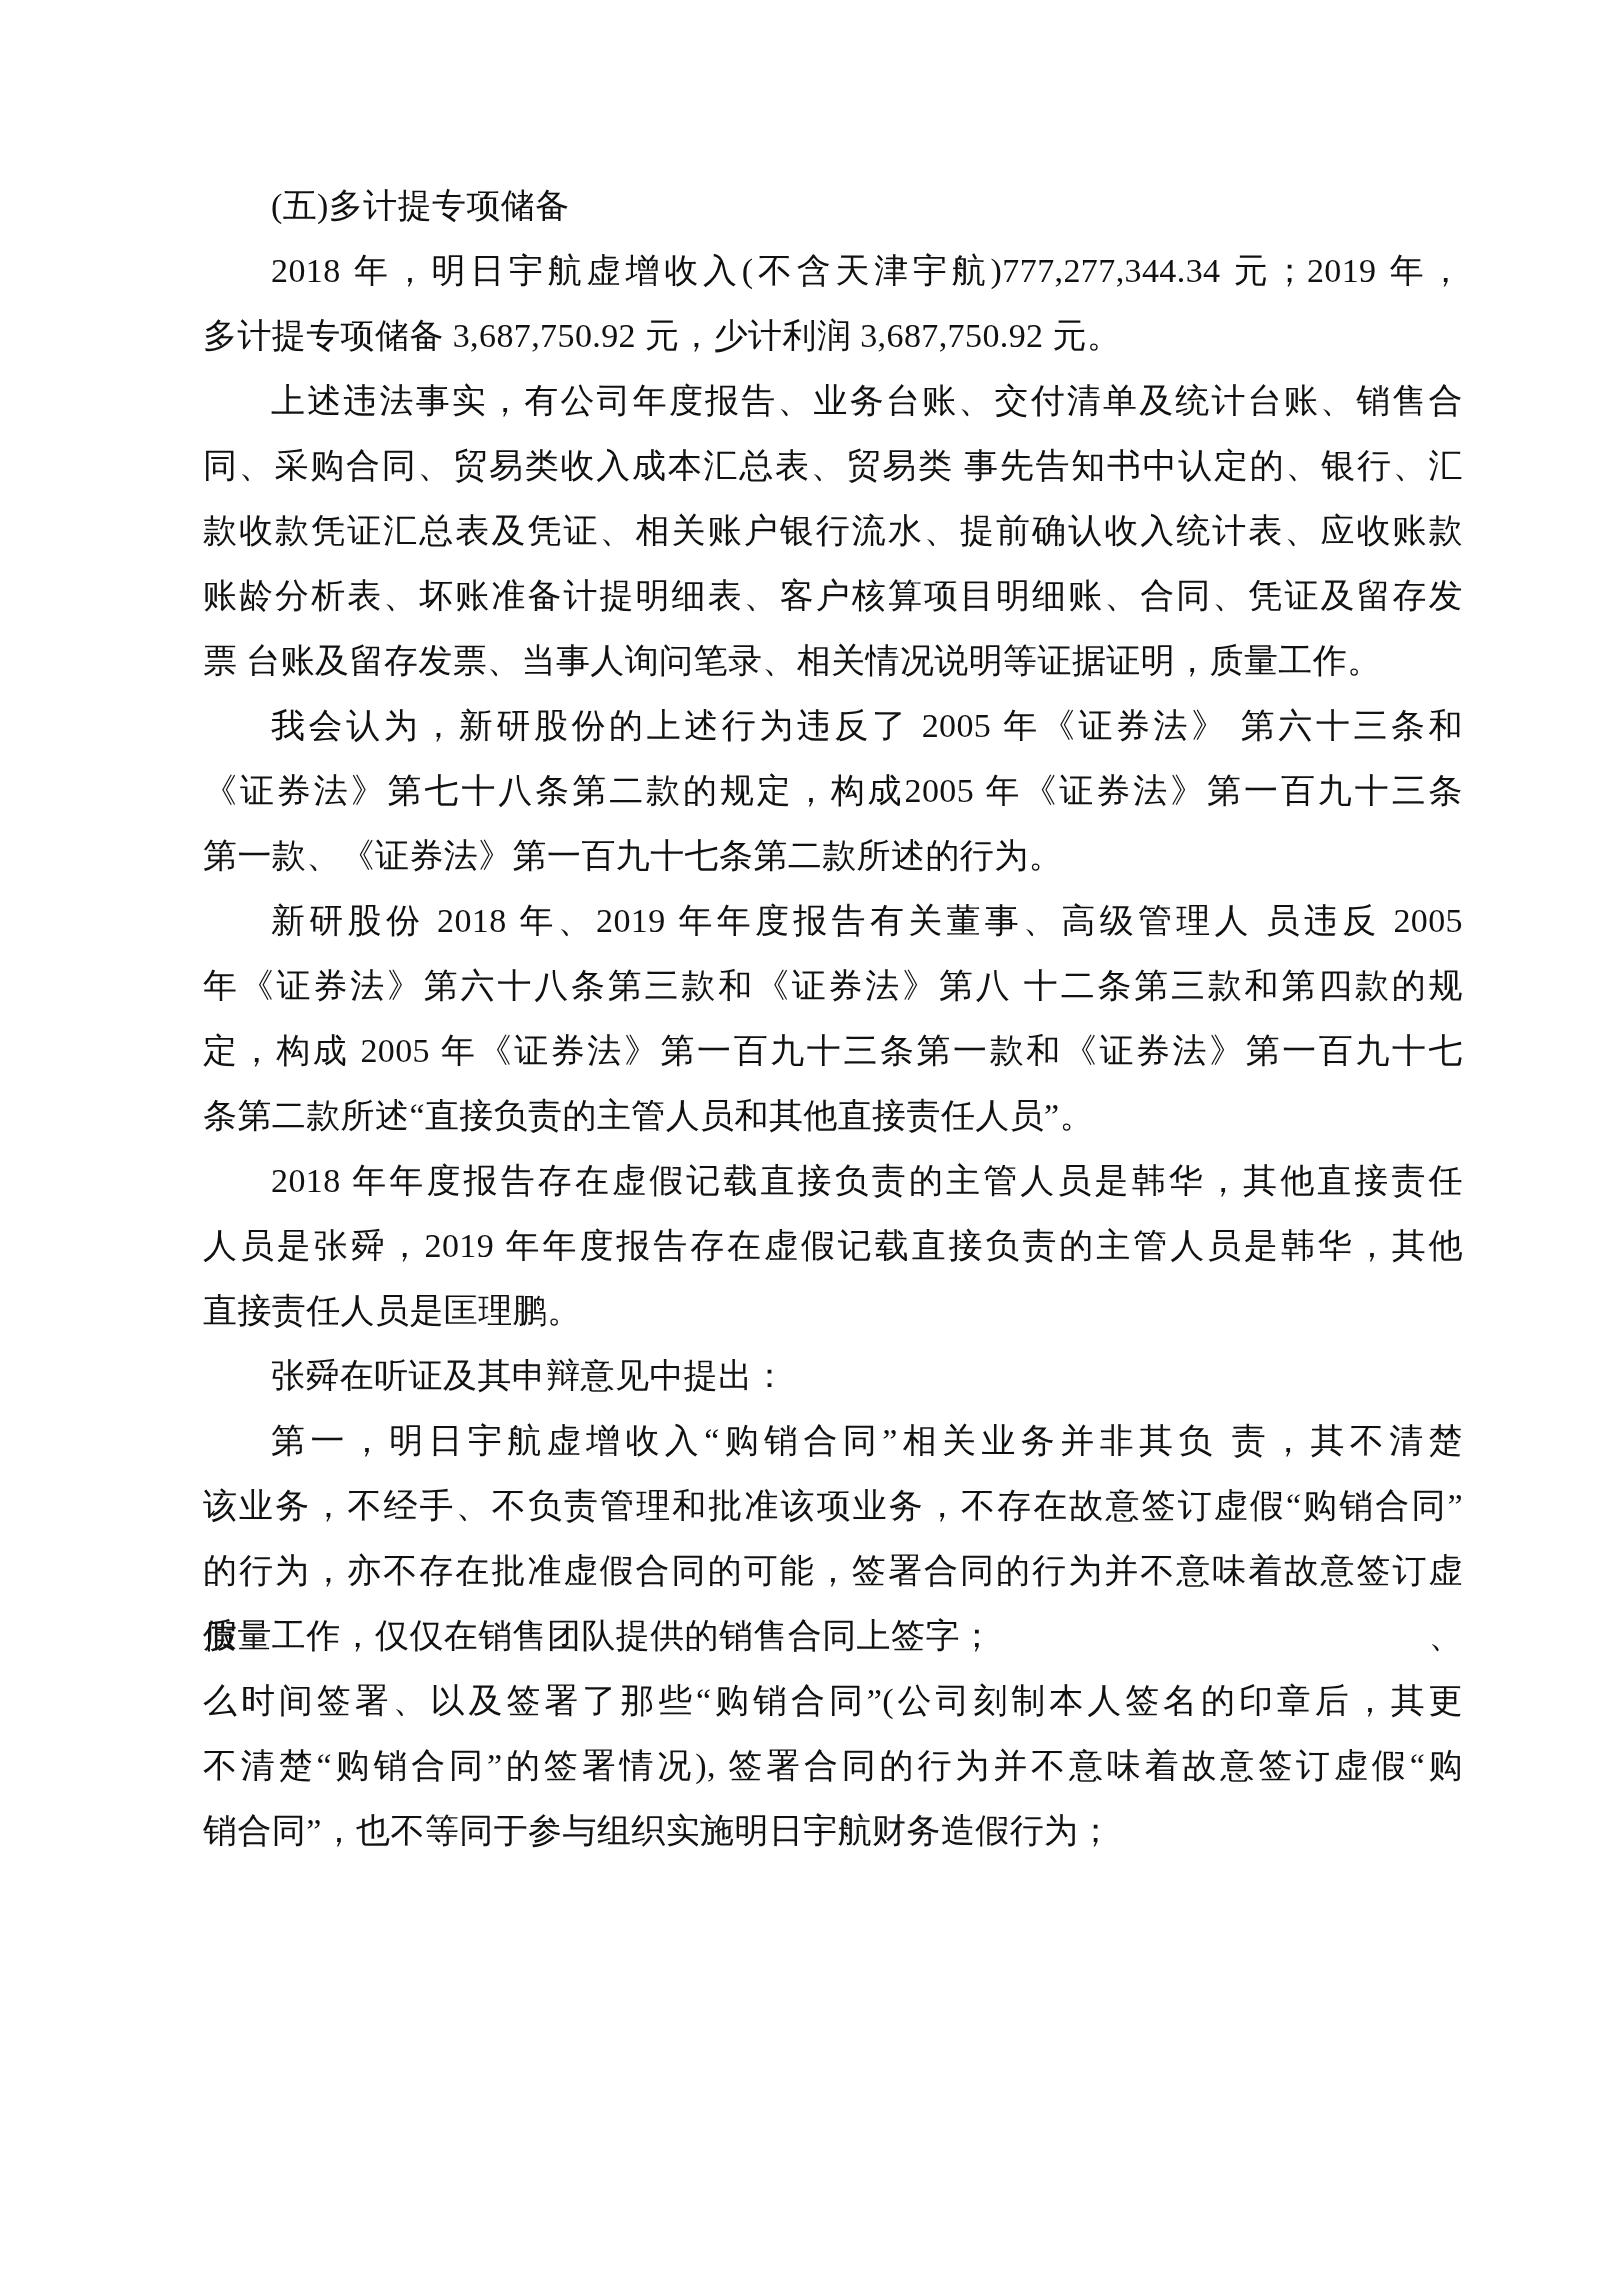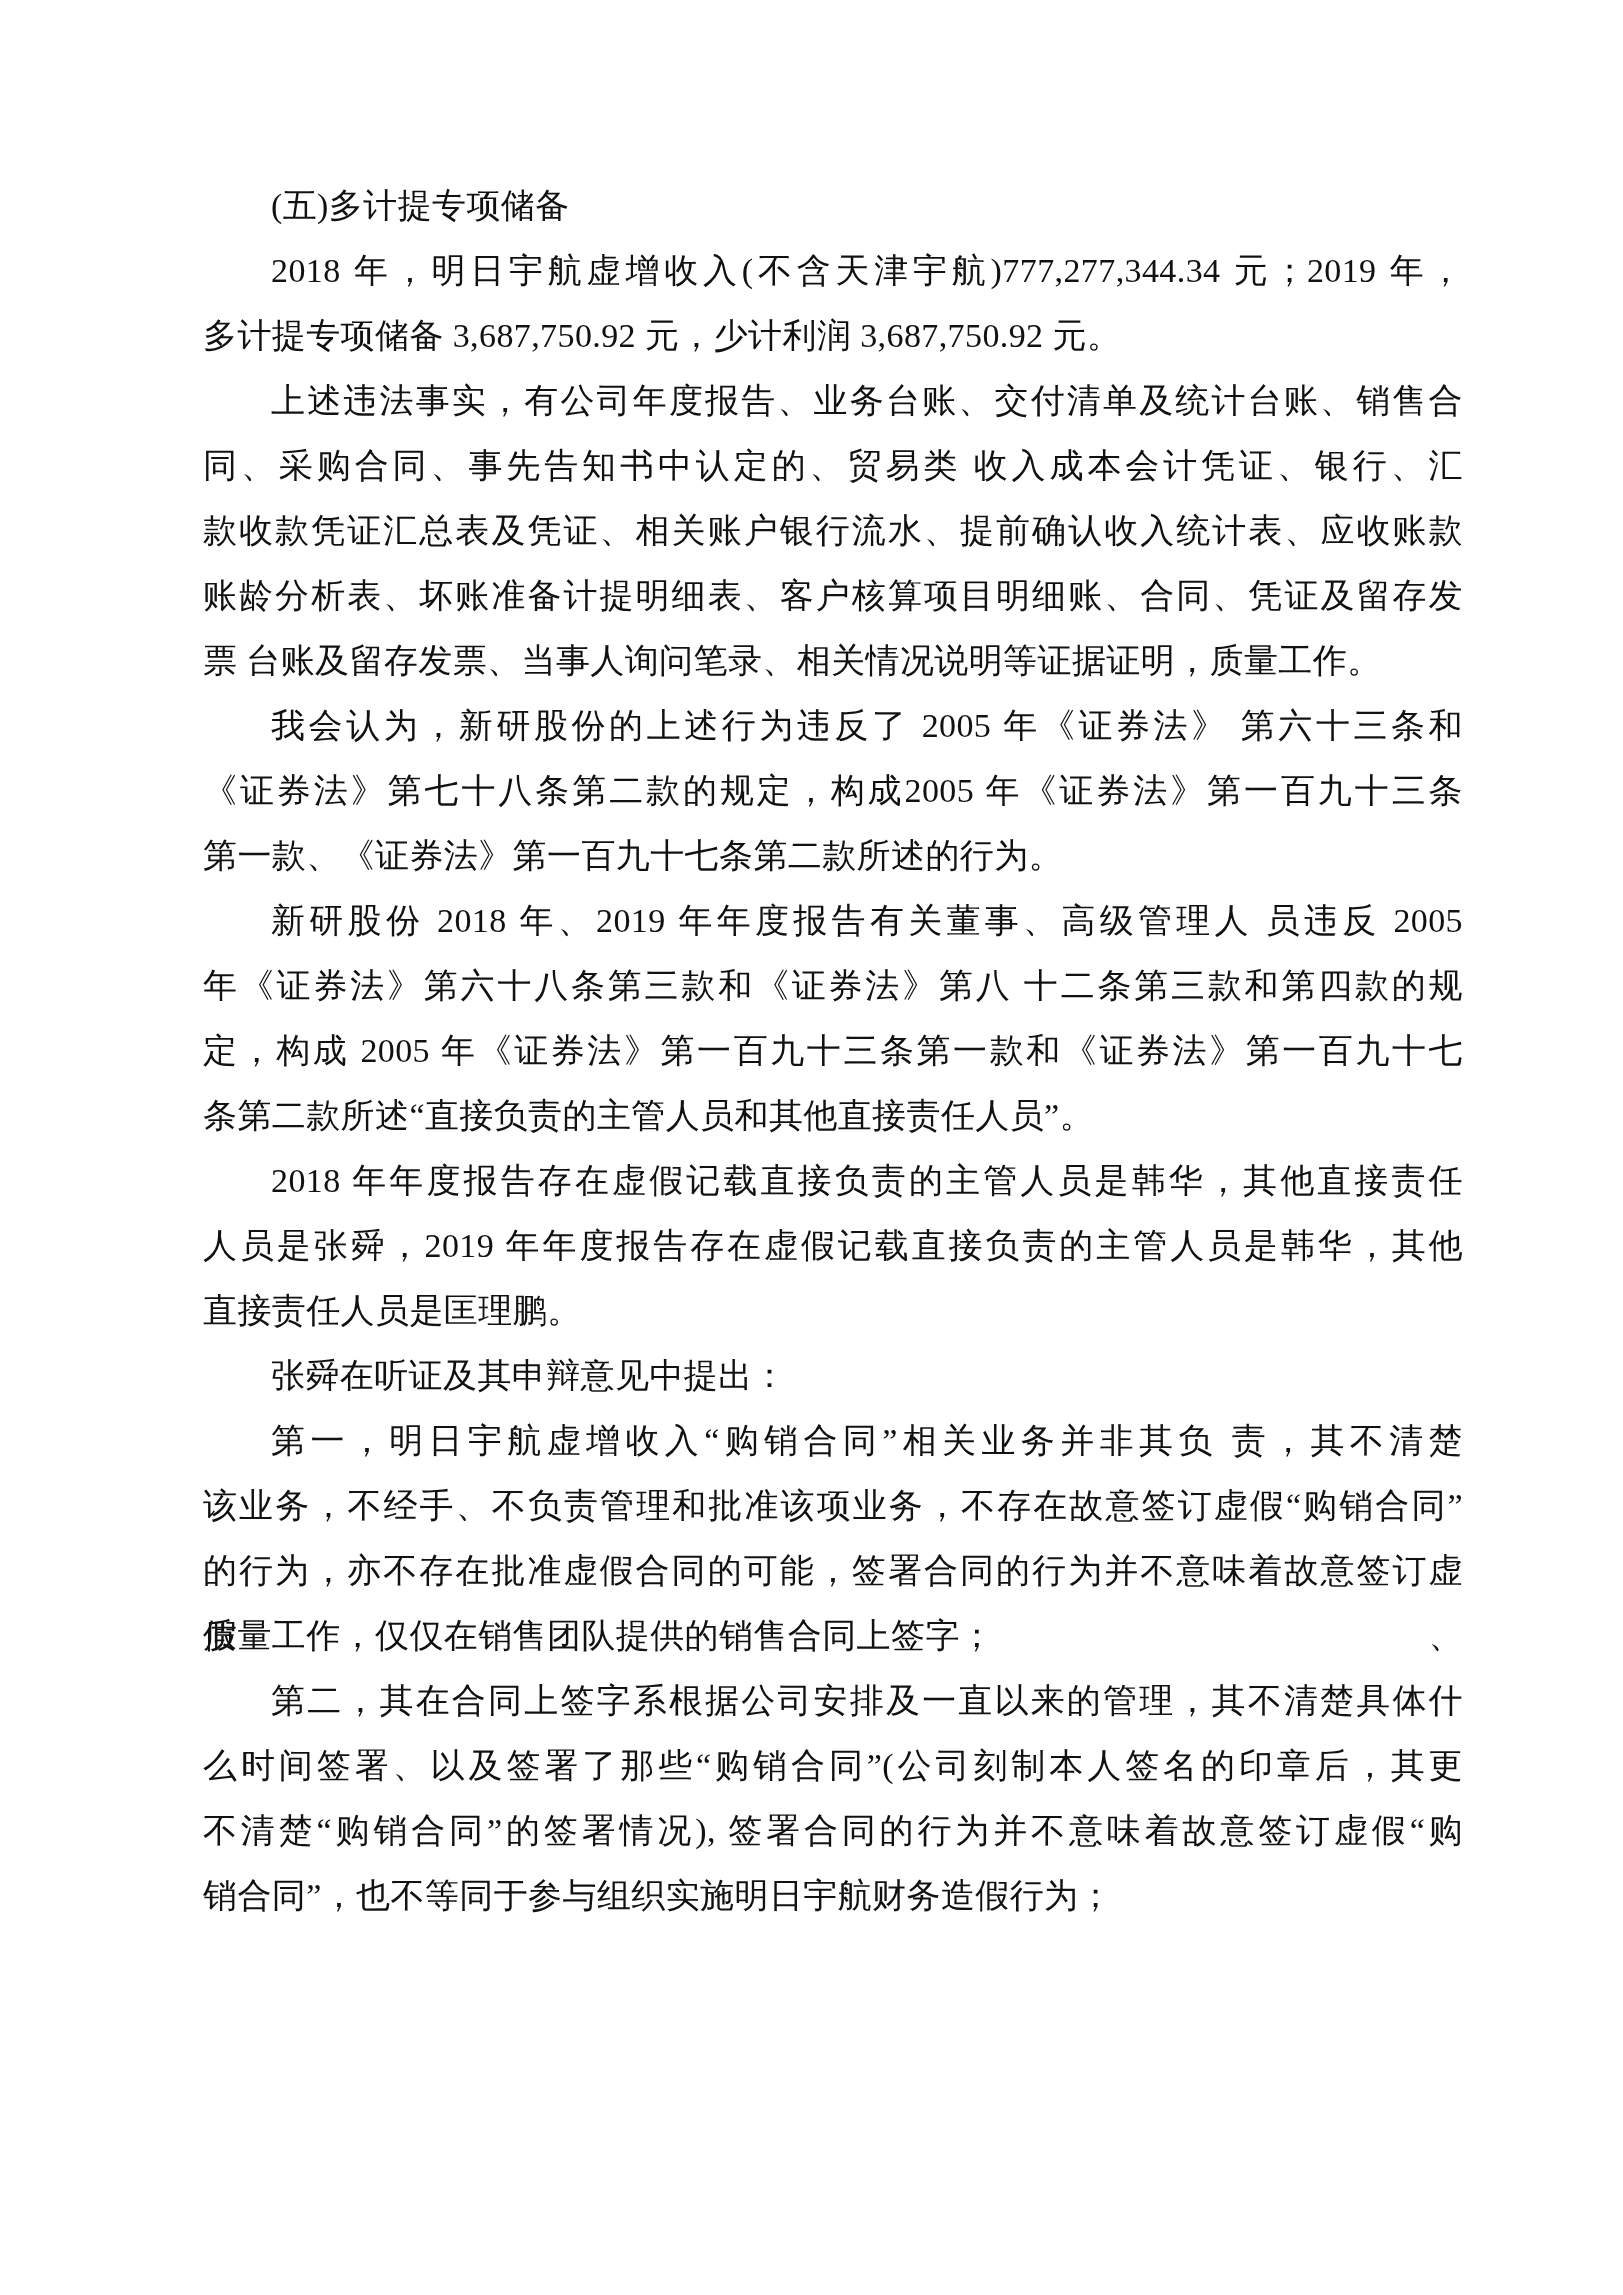--- a/index.html
+++ b/index.html
@@ -51,38 +51,37 @@
 </style>
 </head>
 <body>
 
 <div class="page">
   <div class="doc-body">
       <div class="line indent">(五)多计提专项储备</div>
       <div class="line indent fill">2018 年，明日宇航虚增收入(不含天津宇航)777,277,344.34 元；2019 年，</div>
       <div class="line">多计提专项储备 3,687,750.92 元，少计利润 3,687,750.92 元。</div>
       <div class="line indent fill">上述违法事实，有公司年度报告、业务台账、交付清单及统计台账、销售合</div>
-      <div class="line fill">同、采购合同、事先告知书中认定的、贸易类 收入成本会计凭证、银行、汇</div>
+      <div class="line fill">同、采购合同、贸易类收入成本汇总表、贸易类 事先告知书中认定的、银行、汇</div>
       <div class="line fill">款收款凭证汇总表及凭证、相关账户银行流水、提前确认收入统计表、应收账款</div>
       <div class="line fill">账龄分析表、坏账准备计提明细表、客户核算项目明细账、合同、凭证及留存发</div>
       <div class="line">票 台账及留存发票、当事人询问笔录、相关情况说明等证据证明，质量工作。</div>
       <div class="line indent fill">我会认为，新研股份的上述行为违反了 2005 年《证券法》 第六十三条和</div>
       <div class="line fill">《证券法》第七十八条第二款的规定，构成2005 年《证券法》第一百九十三条</div>
       <div class="line">第一款、《证券法》第一百九十七条第二款所述的行为。</div>
       <div class="line indent fill">新研股份 2018 年、2019 年年度报告有关董事、高级管理人 员违反 2005</div>
       <div class="line fill">年《证券法》第六十八条第三款和《证券法》第八 十二条第三款和第四款的规</div>
       <div class="line fill">定，构成 2005 年《证券法》第一百九十三条第一款和《证券法》第一百九十七</div>
       <div class="line">条第二款所述“直接负责的主管人员和其他直接责任人员”。</div>
       <div class="line indent fill">2018 年年度报告存在虚假记载直接负责的主管人员是韩华，其他直接责任</div>
       <div class="line fill">人员是张舜，2019 年年度报告存在虚假记载直接负责的主管人员是韩华，其他</div>
       <div class="line">直接责任人员是匡理鹏。</div>
       <div class="line indent">张舜在听证及其申辩意见中提出：</div>
       <div class="line indent fill">第一，明日宇航虚增收入“购销合同”相关业务并非其负 责，其不清楚</div>
       <div class="line fill">该业务，不经手、不负责管理和批准该项业务，不存在故意签订虚假“购销合同”</div>
       <div class="line fill">的行为，亦不存在批准虚假合同的可能，签署合同的行为并不意味着故意签订虚假、</div>
       <div class="line">质量工作，仅仅在销售团队提供的销售合同上签字；</div>
-      <div class="line indent fill">第二，其在合同上签字系根据公司安排及一直以来的管理，其不清楚具体什</div>
       <div class="line fill">么时间签署、以及签署了那些“购销合同”(公司刻制本人签名的印章后，其更</div>
       <div class="line fill">不清楚“购销合同”的签署情况), 签署合同的行为并不意味着故意签订虚假“购</div>
       <div class="line">销合同”，也不等同于参与组织实施明日宇航财务造假行为；</div>
     </div>
 </div>
 
 
 </body></html>

